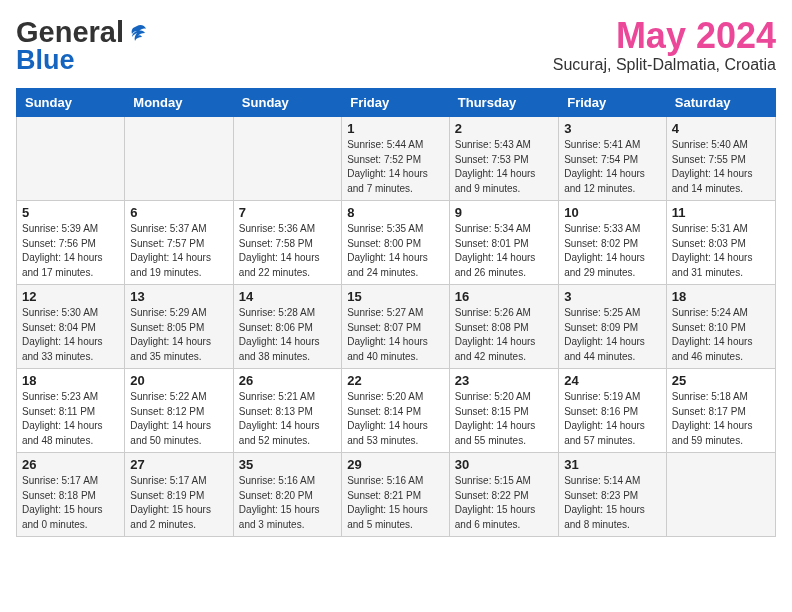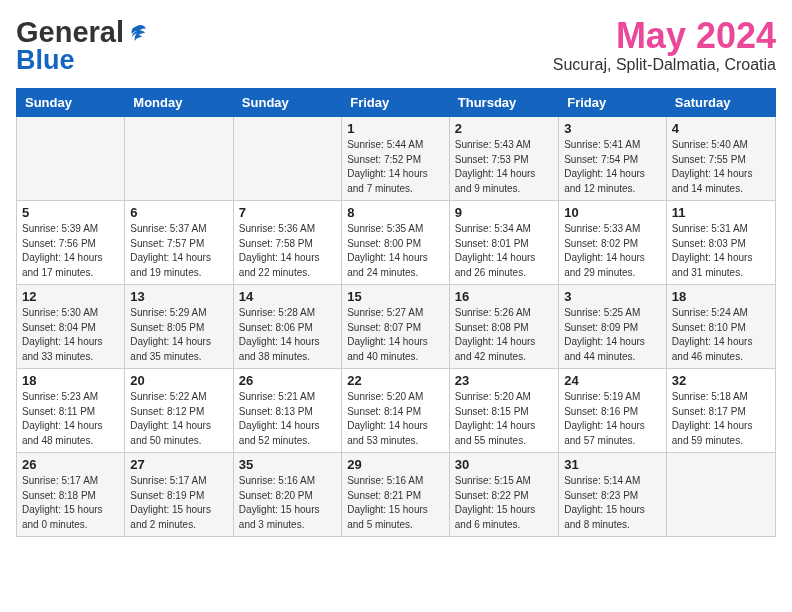--- a/index.html
+++ b/index.html
@@ -216,21 +216,21 @@
         </td>
         <td>
           <span class="day-num">23</span>
           <div class="day-info">Sunrise: 5:20 AM<br>Sunset: 8:15 PM<br>Daylight: 14 hours<br>and 55 minutes.</div>
         </td>
         <td>
           <span class="day-num">24</span>
           <div class="day-info">Sunrise: 5:19 AM<br>Sunset: 8:16 PM<br>Daylight: 14 hours<br>and 57 minutes.</div>
         </td>
         <td>
-          <span class="day-num">32</span>
+          <span class="day-num">25</span>
           <div class="day-info">Sunrise: 5:18 AM<br>Sunset: 8:17 PM<br>Daylight: 14 hours<br>and 59 minutes.</div>
         </td>
       </tr>
       <tr>
         <td>
           <span class="day-num">26</span>
           <div class="day-info">Sunrise: 5:17 AM<br>Sunset: 8:18 PM<br>Daylight: 15 hours<br>and 0 minutes.</div>
         </td>
         <td>
           <span class="day-num">27</span>

